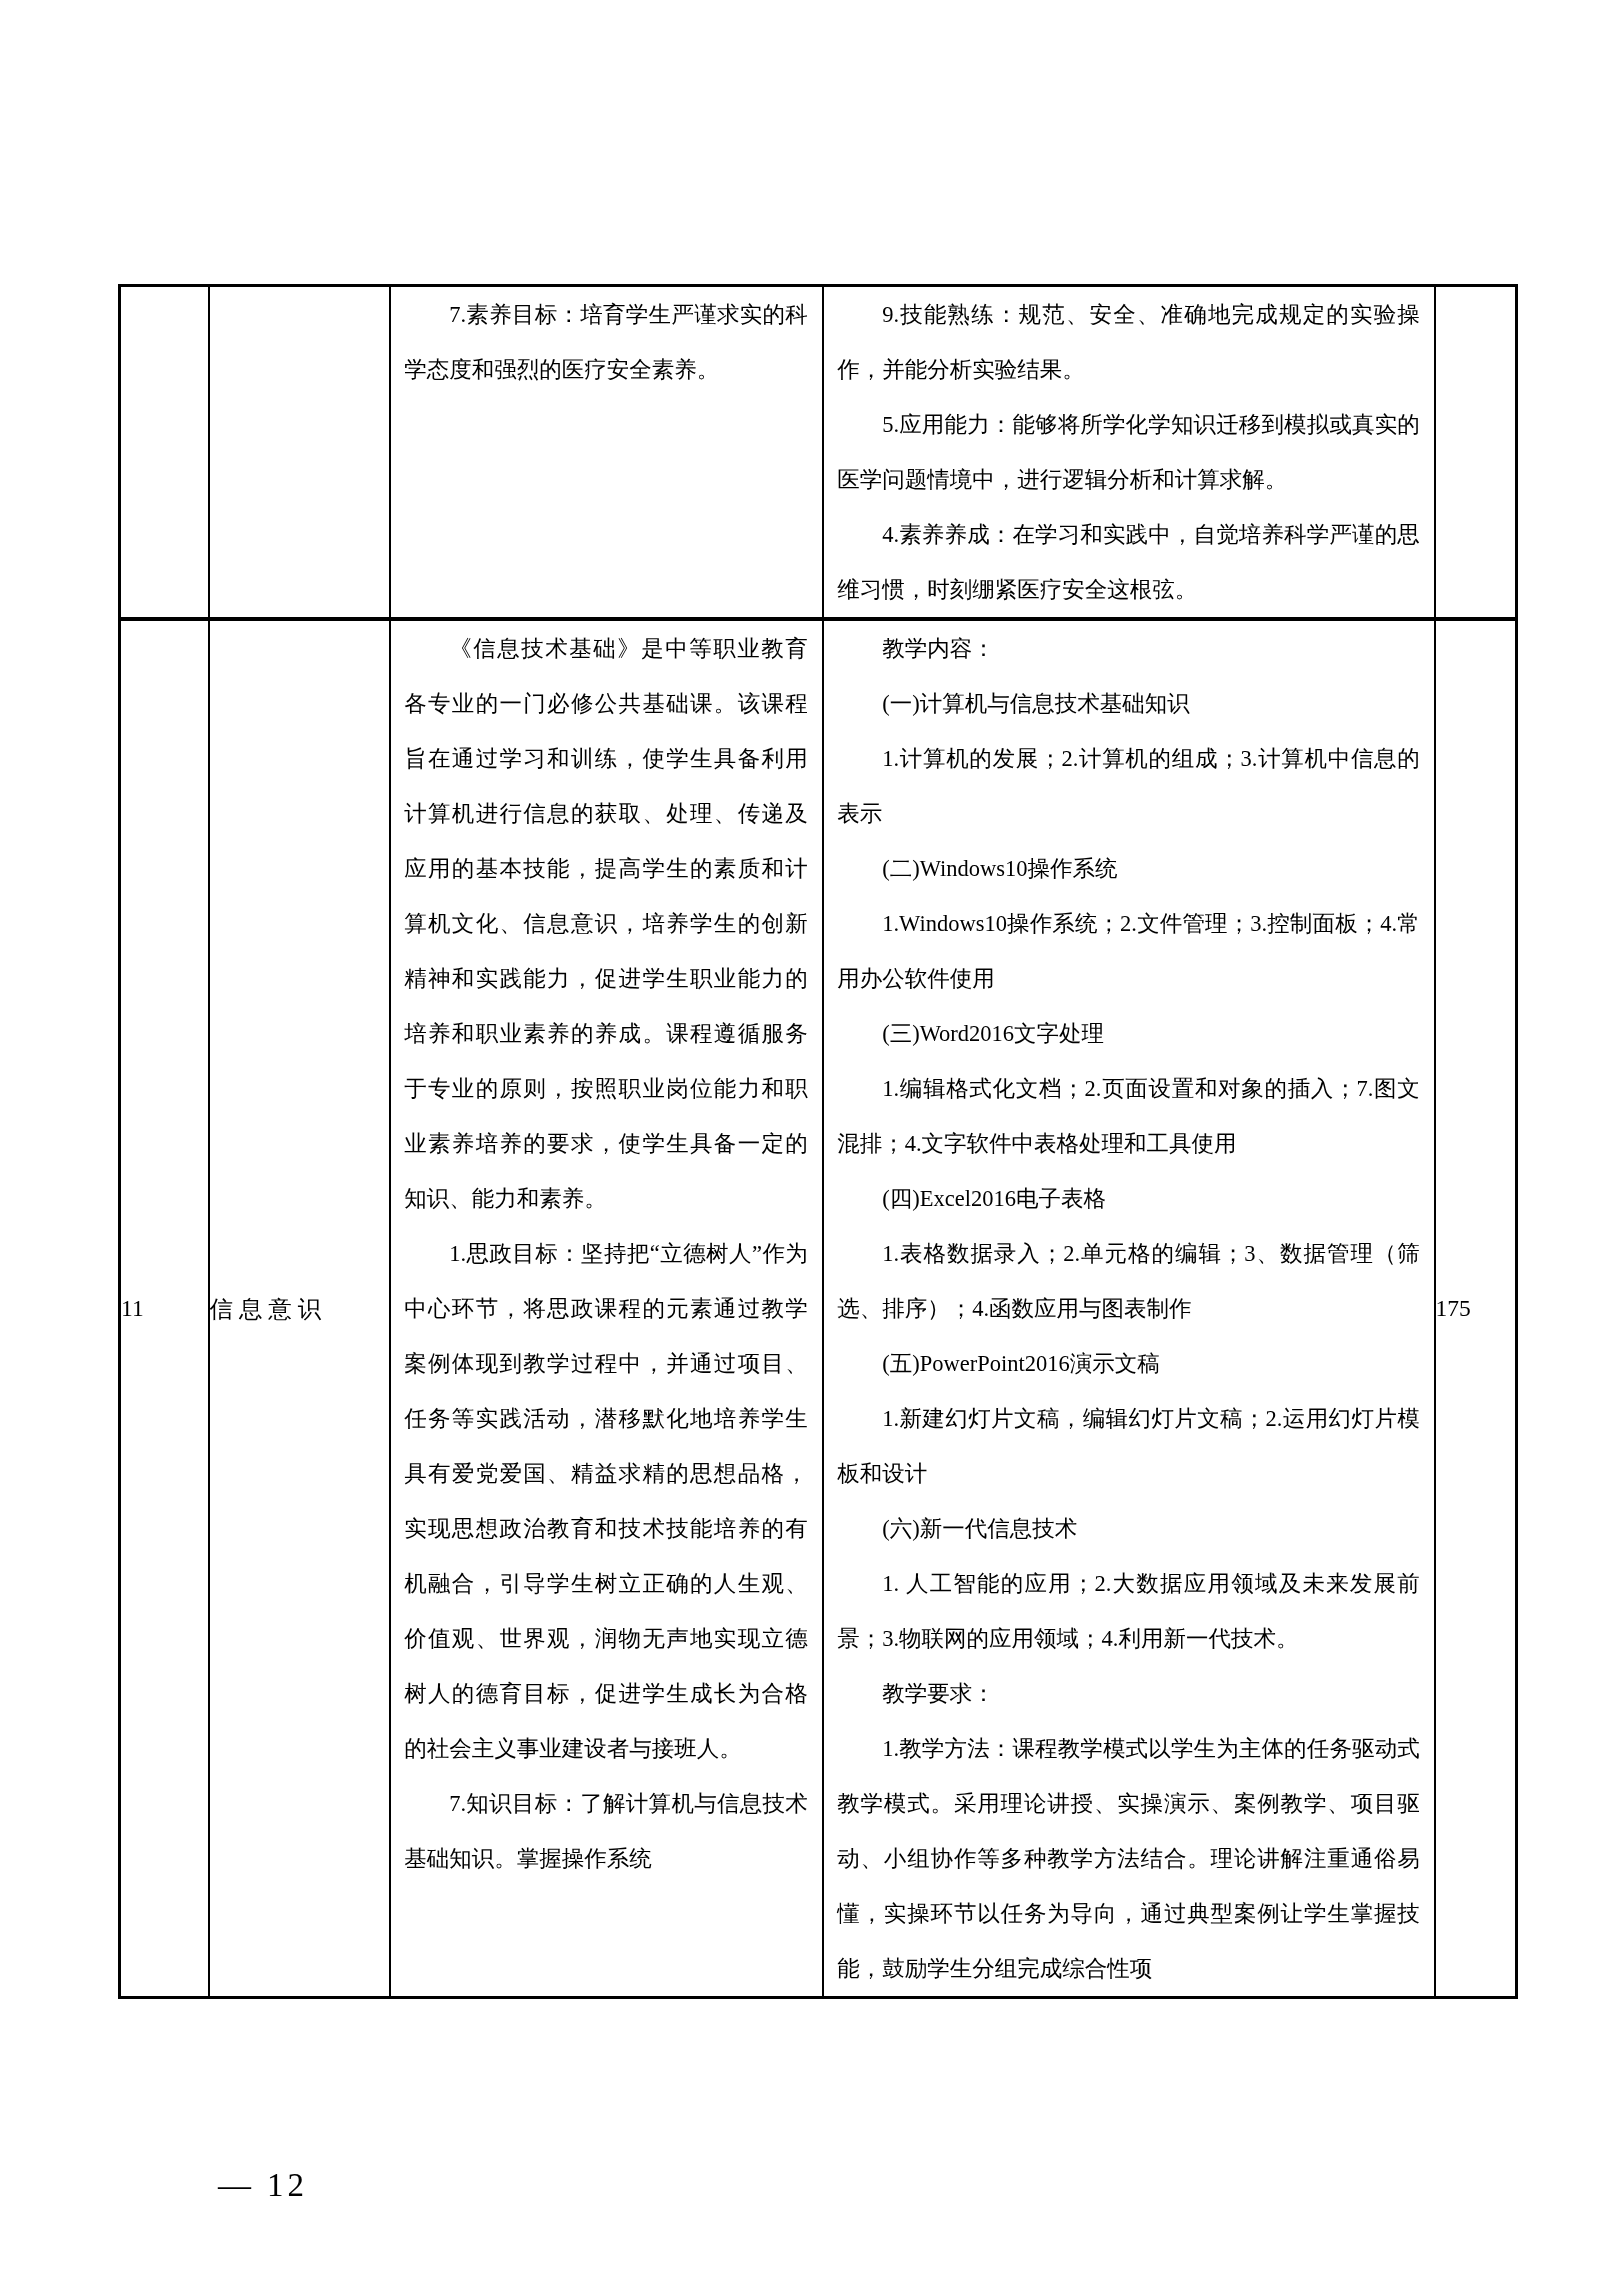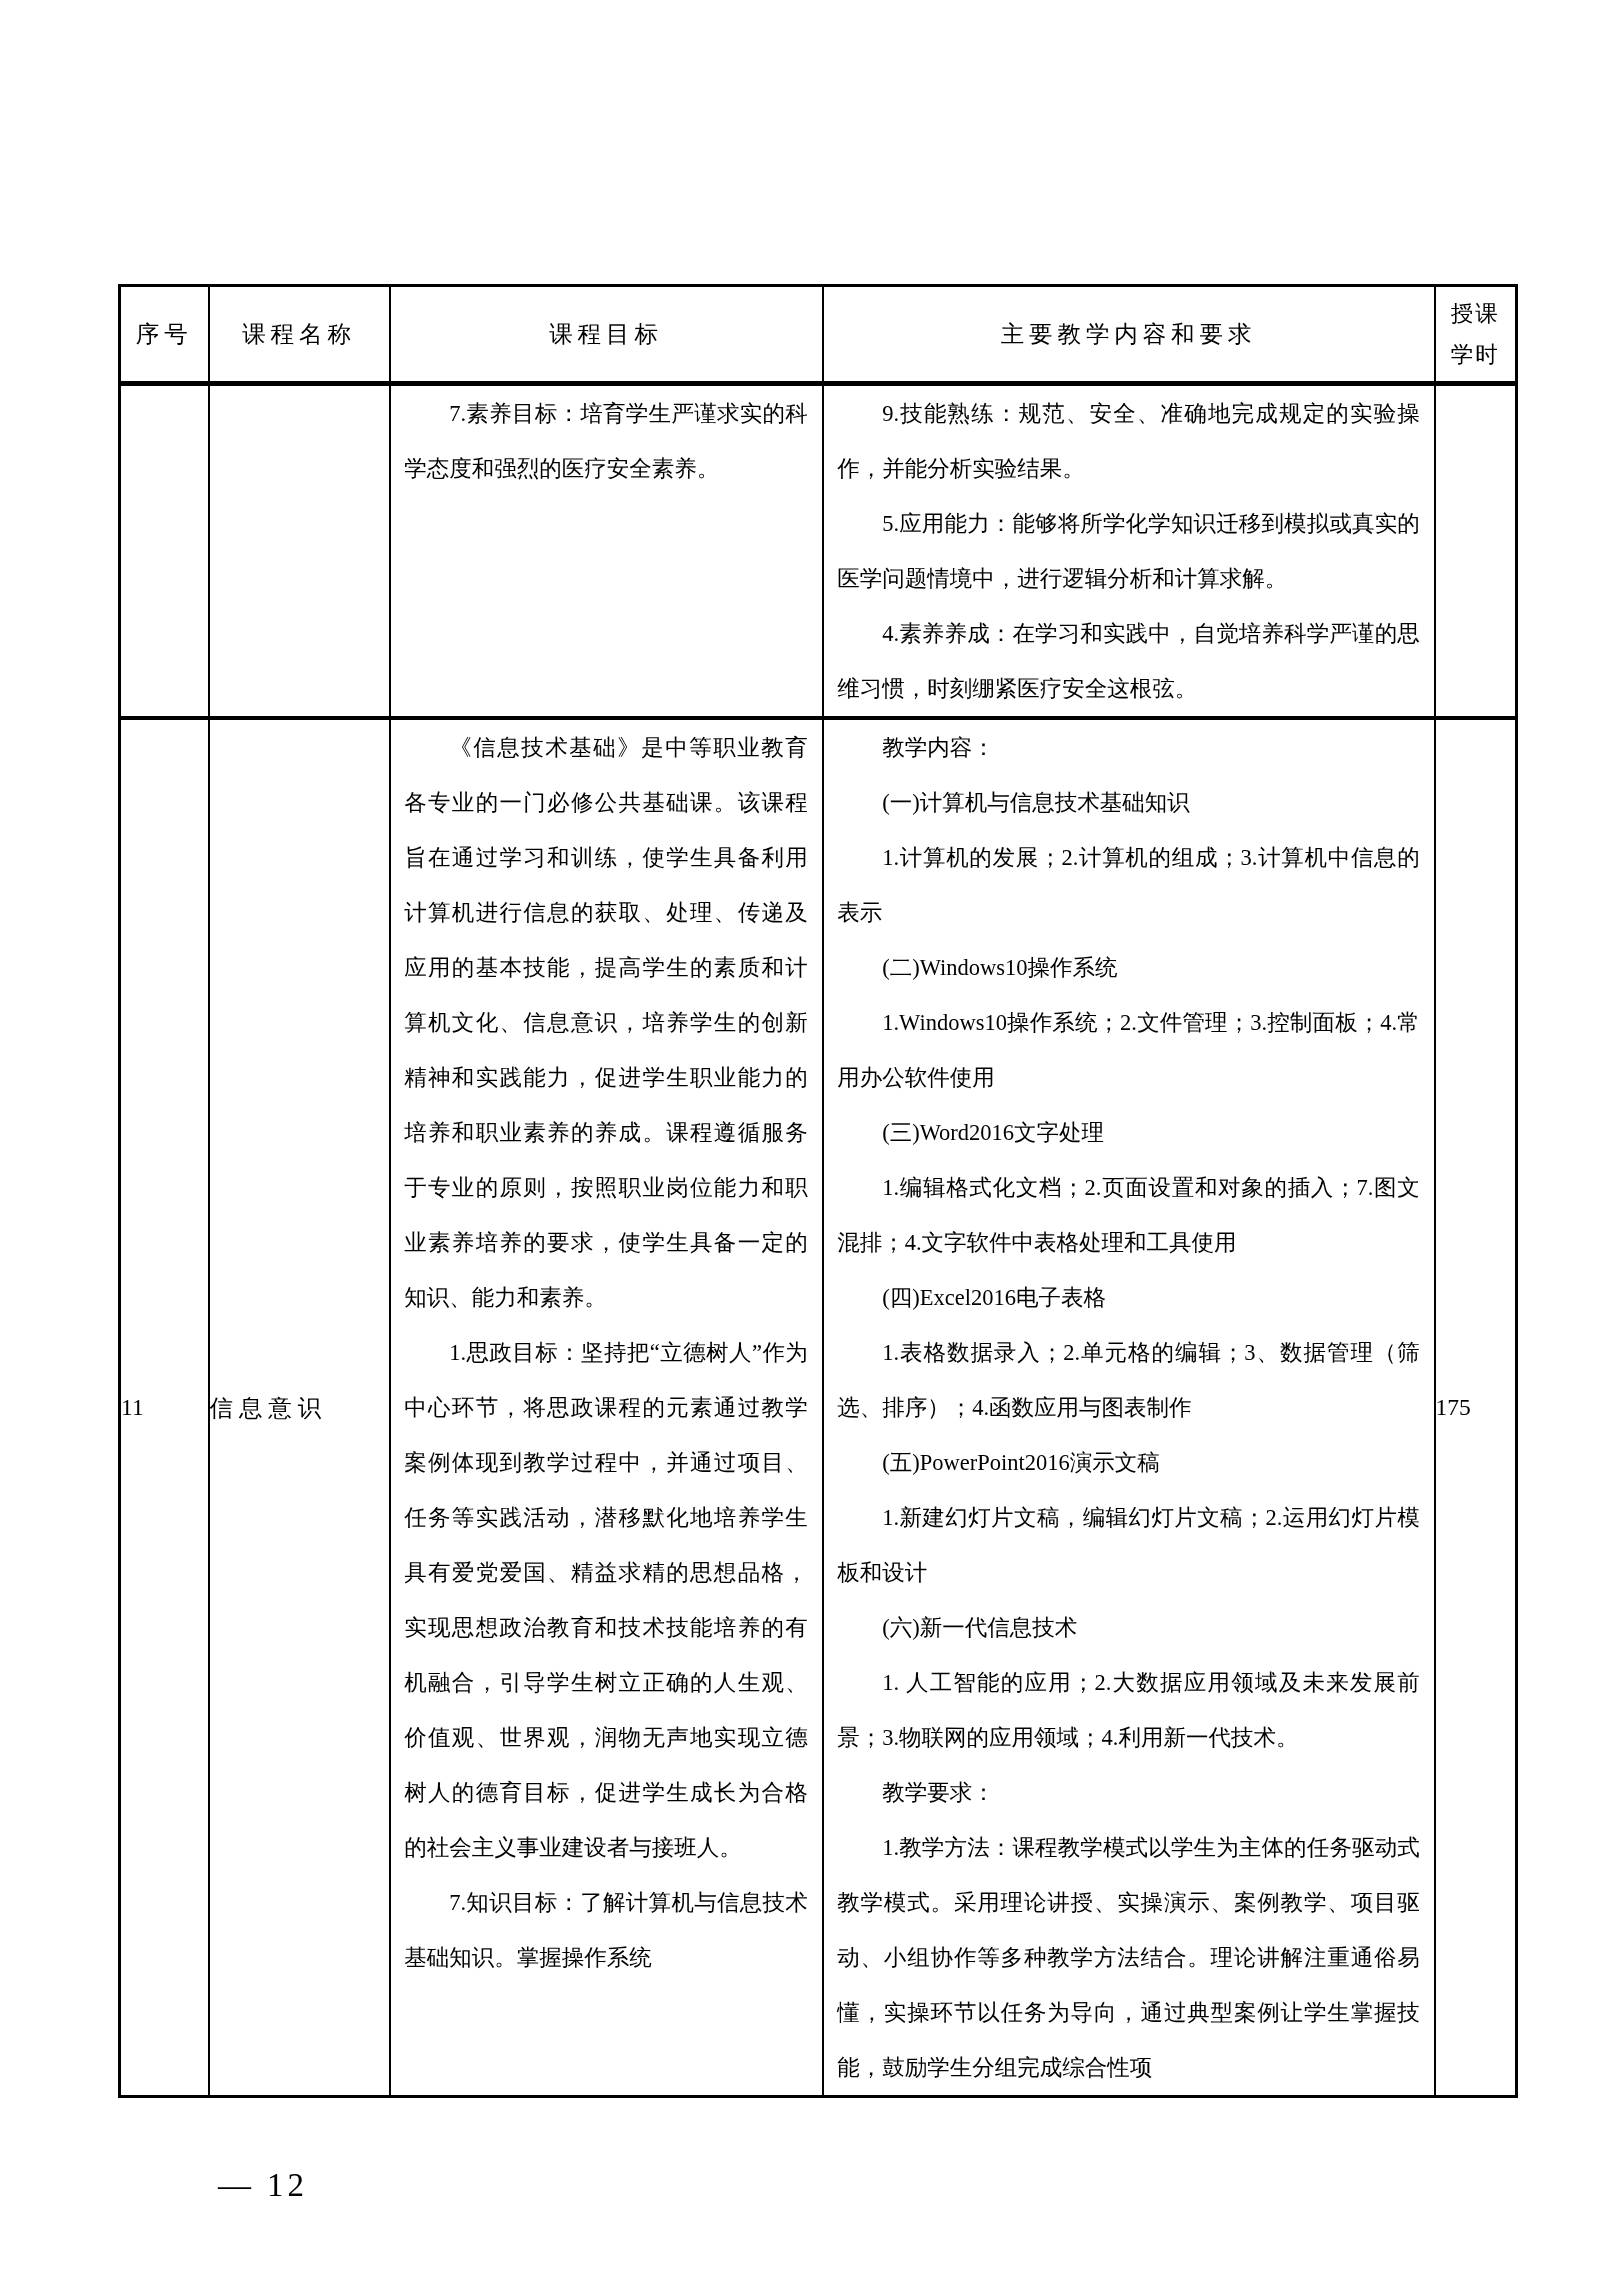--- a/index.html
+++ b/index.html
@@ -90,38 +90,20 @@
   <table class="course-table">
     <colgroup>
       <col class="c-no">
       <col class="c-course">
       <col class="c-obj">
       <col class="c-content">
       <col class="c-hours">
     </colgroup>
 
     <tbody>
-        <tr class="header-row">
-      <th>
-        <span>序号</span>
-      </th>
-      <th>
-        <span>课程名称</span>
-      </th>
-      <th>
-        <span>课程目标</span>
-      </th>
-      <th>
-        <span>主要教学内容和要求</span>
-      </th>
-      <th class="hours-head">
-        <div>授课</div>
-        <div>学时</div>
-      </th>
-    </tr>
 
     <tr class="row-cont">
       <td class="cell-no"></td>
       <td class="cell-course"></td>
       <td>
         <div class="cell-text">
               <p>7.素养目标：培育学生严谨求实的科学态度和强烈的医疗安全素养。</p>
             </div>
       </td>
       <td>

